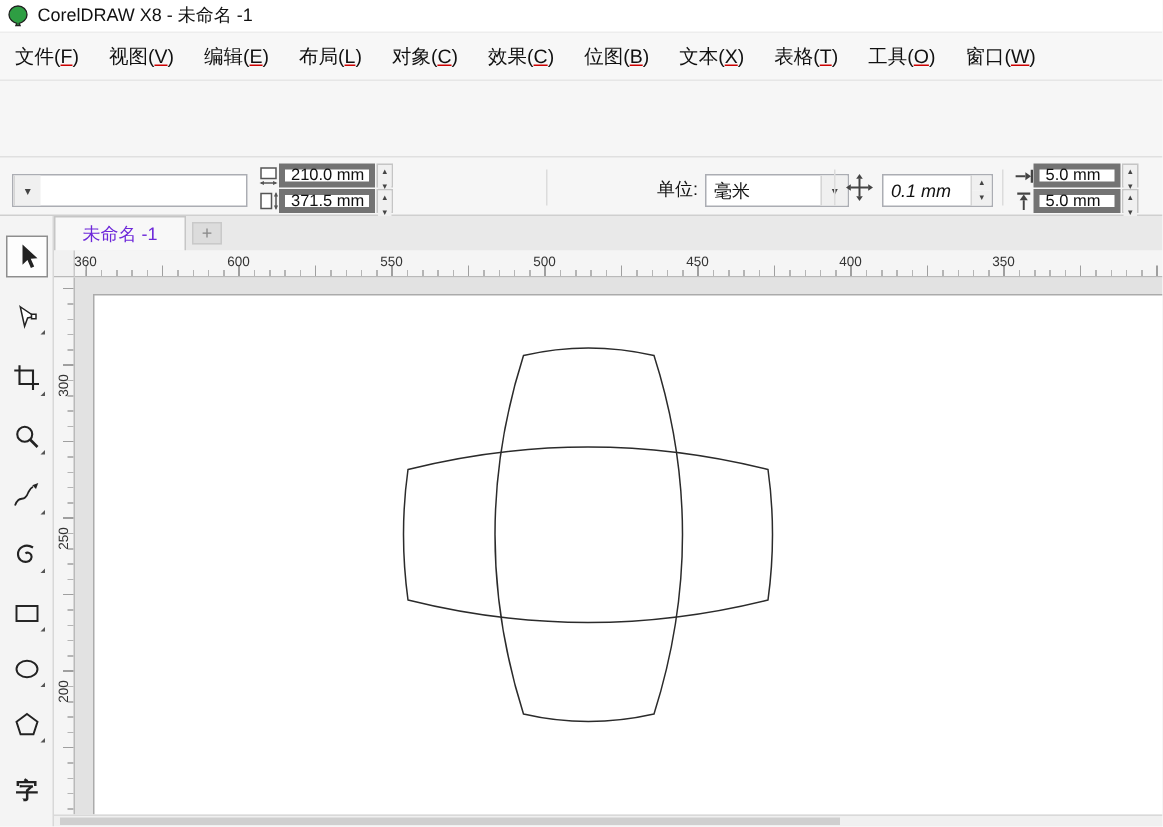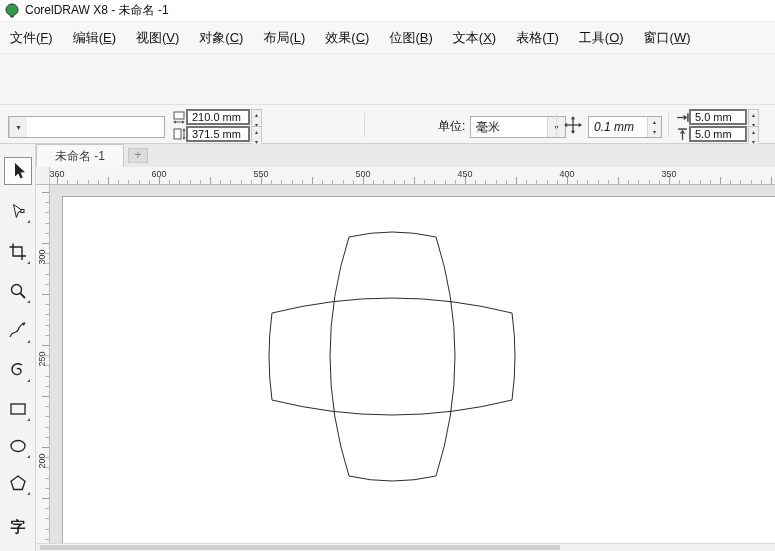--- a/index.html
+++ b/index.html
@@ -21,29 +21,29 @@
   .psep{position:absolute;top:8px;width:1px;height:24px;background:#dcdcdc;}
   .caret{position:absolute;top:74px;font-size:8px;color:#444;width:10px;text-align:center;}
   .combo{position:absolute;display:flex;align-items:center;background:#fff;border:1px solid #abadb3;height:22px;box-sizing:border-box;font-size:12px;color:#111;}
   .combo .val{flex:1;padding:0 5px;white-space:nowrap;overflow:hidden;}
   .combo .drop{width:17px;height:100%;display:flex;align-items:center;justify-content:center;background:#f0f0f0;border-left:1px solid #d5d5d5;font-size:8px;color:#444;}
   .spin{position:absolute;display:flex;align-items:center;background:#fff;border:1px solid #abadb3;height:22px;box-sizing:border-box;font-size:12px;color:#111;}
   .spin .val{flex:1;padding:0 5px;font-style:italic;}
   .spin .arrows{width:13px;height:100%;display:flex;flex-direction:column;border-left:1px solid #d5d5d5;}
   .spin .arrows span,.minarr span{flex:1;font-size:6px;line-height:10px;text-align:center;color:#444;background:#f0f0f0;}
   .mini{position:absolute;height:16px;display:flex;align-items:center;}
-  .minibox{width:64px;height:16px;border:2px solid #737373;background:#fff;font-size:11px;display:flex;align-items:center;padding-left:4px;box-sizing:border-box;color:#111;white-space:nowrap;}
+  .minibox{width:64px;height:16px;border:4px solid #737373;background:#fff;font-size:11px;display:flex;align-items:center;padding-left:4px;box-sizing:border-box;color:#111;white-space:nowrap;}
   .minarr{width:11px;height:16px;display:flex;flex-direction:column;margin-left:1px;border:1px solid #c5c5c5;box-sizing:border-box;background:#f0f0f0;}
   .plabel{position:absolute;font-size:12px;color:#111;top:13px;}
   .pbtn{position:absolute;top:110px;width:26px;height:26px;display:flex;align-items:center;justify-content:center;}
   .pbtn.pressed{background:#e3e3e3;border:1px solid #9d9d9d;box-sizing:border-box;}
   .micon{position:absolute;display:flex;align-items:center;justify-content:center;}
   
   .tabbar{position:absolute;left:36px;top:144px;width:739px;height:23px;background:#e9e9e9;}
-  .tab{position:absolute;left:0;top:0;width:88px;height:23px;background:#f8f8f8;border:1px solid #c6c6c6;border-bottom:none;box-sizing:border-box;font-size:12px;display:flex;align-items:center;justify-content:center;color:#404040;}
+  .tab{position:absolute;left:0;top:0;width:88px;height:23px;background:#f8f8f8;border:1px solid #c6c6c6;border-bottom:none;box-sizing:border-box;font-size:12px;display:flex;align-items:center;justify-content:center;color:#6d28d9;}
   .plus{position:absolute;left:92px;top:4px;width:20px;height:15px;background:#dcdcdc;border:1px solid #c9c9c9;color:#888;font-size:12px;line-height:13px;text-align:center;box-sizing:border-box;}
   
   .toolbox{position:absolute;left:0;top:144px;width:36px;height:407px;background:#f4f4f4;border-right:1px solid #d8d8d8;box-sizing:border-box;}
   .tool{position:absolute;left:4px;width:28px;height:28px;display:flex;align-items:center;justify-content:center;box-sizing:border-box;}
   .tool.active{background:#fdfdfd;border:1px solid #8e8e8e;}
   .tool.fly::after{content:"";position:absolute;right:2px;bottom:2px;border-left:3px solid transparent;border-bottom:3px solid #555;}
   .texttool{font-size:15px;font-weight:bold;color:#222;}
   
   .corner{position:absolute;left:36px;top:167px;width:14px;height:18px;background:#f1f1f1;border-right:1px solid #c9c9c9;border-bottom:1px solid #b9b9b9;box-sizing:border-box;}
   .hruler{position:absolute;left:50px;top:167px;width:725px;height:18px;background:#f5f5f5;border-bottom:1px solid #b9b9b9;box-sizing:border-box;
@@ -71,24 +71,24 @@
 
   <div class="titlebar">
     <svg width="14" height="15" viewBox="0 0 14 15">
         <path d="M7,1C3.7,1 1,3.6 1,6.8 1,10 4,12 6.2,12.6 L5.6,14 H8.4 L7.8,12.6 C10,12 13,10 13,6.8 13,3.6 10.3,1 7,1Z" fill="#2e9e43" stroke="#222" stroke-width="0.9"></path>
       </svg>
     <span>CorelDRAW X8 - 未命名 -1</span>
   </div>
 
   <div class="menubar">
     <div class="menu-item"><span>文件(</span><span class="mkey">F</span><span>)</span></div>
+    <div class="menu-item"><span>视图(</span><span class="mkey">V</span><span>)</span></div>
     <div class="menu-item"><span>编辑(</span><span class="mkey">E</span><span>)</span></div>
-    <div class="menu-item"><span>视图(</span><span class="mkey">V</span><span>)</span></div>
+    <div class="menu-item"><span>布局(</span><span class="mkey">L</span><span>)</span></div>
     <div class="menu-item"><span>对象(</span><span class="mkey">C</span><span>)</span></div>
-    <div class="menu-item"><span>布局(</span><span class="mkey">L</span><span>)</span></div>
     <div class="menu-item"><span>效果(</span><span class="mkey">C</span><span>)</span></div>
     <div class="menu-item"><span>位图(</span><span class="mkey">B</span><span>)</span></div>
     <div class="menu-item"><span>文本(</span><span class="mkey">X</span><span>)</span></div>
     <div class="menu-item"><span>表格(</span><span class="mkey">T</span><span>)</span></div>
     <div class="menu-item"><span>工具(</span><span class="mkey">O</span><span>)</span></div>
     <div class="menu-item"><span>窗口(</span><span class="mkey">W</span><span>)</span></div>
   </div>
 
   <div class="toolbar">
     <div class="tb" style="left:8px">

